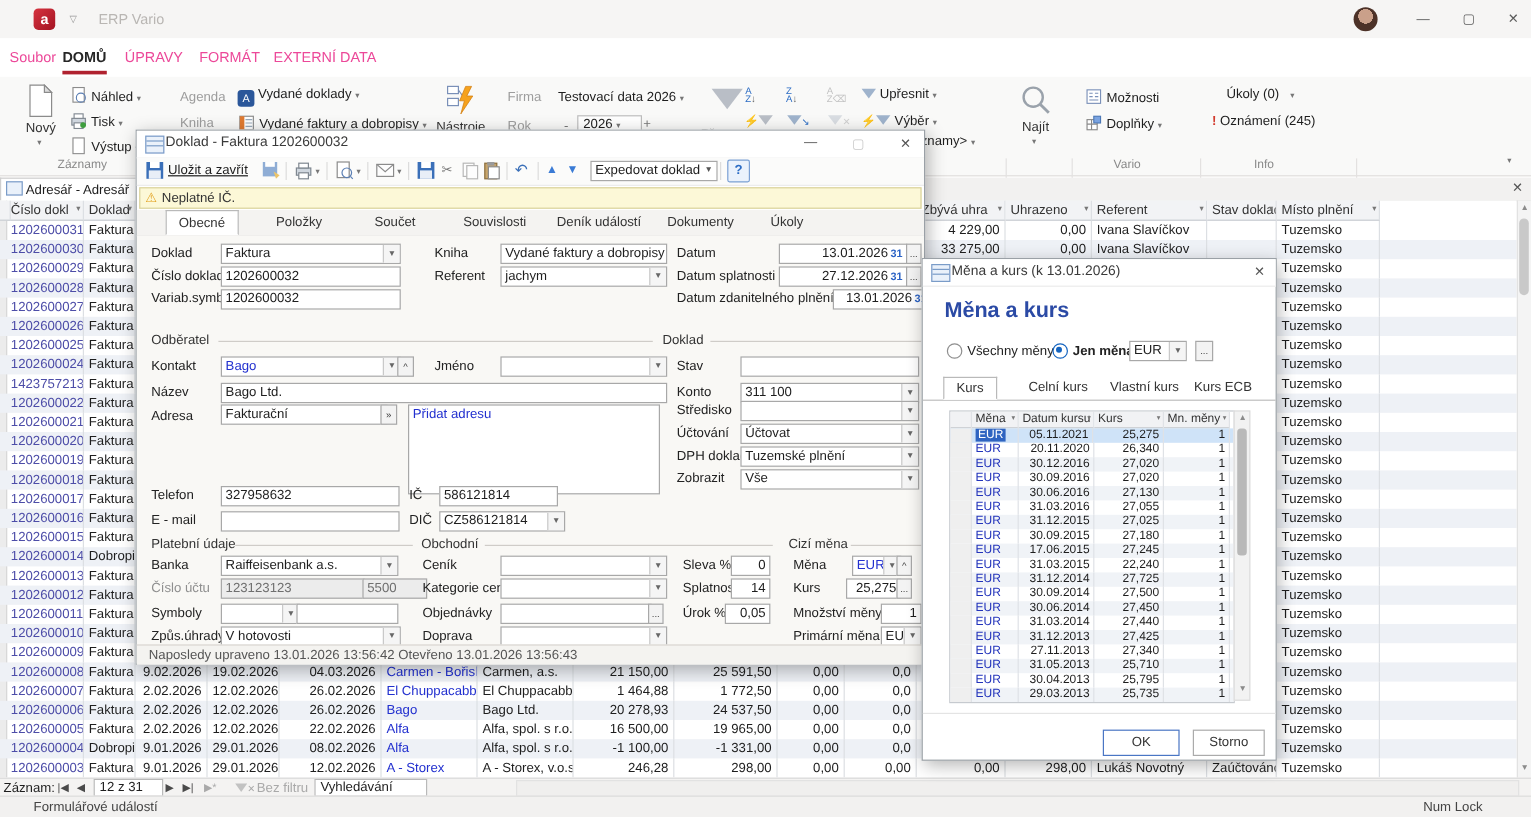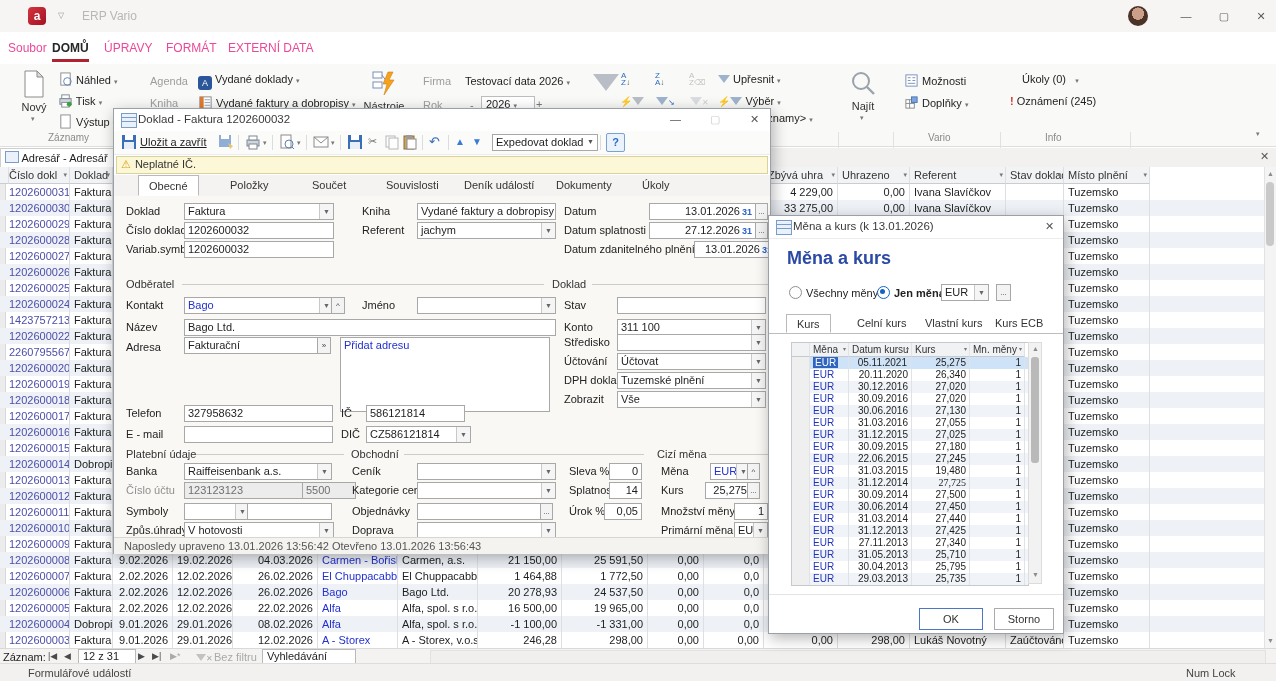--- a/index.html
+++ b/index.html
@@ -433,21 +433,21 @@
         <div class="gcell ra" style="left: 562px; width: 86px; top: 0px; height: 16px; line-height: 16px;"></div>
         <div class="gcell ra" style="left: 648px; width: 56px; top: 0px; height: 16px; line-height: 16px;"></div>
         <div class="gcell ra" style="left: 704px; width: 60px; top: 0px; height: 16px; line-height: 16px;"></div>
         <div class="gcell ra" style="left: 764px; width: 74px; top: 0px; height: 16px; line-height: 16px;"></div>
         <div class="gcell ra" style="left: 838px; width: 72px; top: 0px; height: 16px; line-height: 16px;"></div>
         <div class="gcell" style="left: 910px; width: 96px; top: 0px; height: 16px; line-height: 16px;"></div>
         <div class="gcell" style="left: 1006px; width: 58px; top: 0px; height: 16px; line-height: 16px;"></div>
         <div class="gcell" style="left: 1064px; width: 86px; top: 0px; height: 16px; line-height: 16px;">Tuzemsko</div>
       </div>
       <div class="grow" style="top: 177px;">
-        <div class="gcell cnum" style="left: 5px; width: 65px; top: 0px; height: 16px; line-height: 16px;">2260795567</div>
+        <div class="gcell cnum" style="left: 5px; width: 65px; top: 0px; height: 16px; line-height: 16px;">1202600021</div>
         <div class="gcell" style="left: 70px; width: 43px; top: 0px; height: 16px; line-height: 16px;">Faktura</div>
         <div class="gcell ra" style="left: 113px; width: 60px; top: 0px; height: 16px; line-height: 16px;"></div>
         <div class="gcell ra" style="left: 173px; width: 60px; top: 0px; height: 16px; line-height: 16px;"></div>
         <div class="gcell ra" style="left: 233px; width: 85px; top: 0px; height: 16px; line-height: 16px;"></div>
         <div class="gcell clink" style="left: 318px; width: 80px; top: 0px; height: 16px; line-height: 16px;"></div>
         <div class="gcell" style="left: 398px; width: 80px; top: 0px; height: 16px; line-height: 16px;"></div>
         <div class="gcell ra" style="left: 478px; width: 84px; top: 0px; height: 16px; line-height: 16px;"></div>
         <div class="gcell ra" style="left: 562px; width: 86px; top: 0px; height: 16px; line-height: 16px;"></div>
         <div class="gcell ra" style="left: 648px; width: 56px; top: 0px; height: 16px; line-height: 16px;"></div>
         <div class="gcell ra" style="left: 704px; width: 60px; top: 0px; height: 16px; line-height: 16px;"></div>
@@ -1104,36 +1104,36 @@
         <div class="krow" style="top: 98px;">
           <div class="kcell" style="left: 0px; width: 18px; background: rgb(239, 239, 239);"></div>
           <div class="kcell" style="left: 18px; width: 39px;"><span style="color: rgb(34, 51, 187);">EUR</span></div>
           <div class="kcell ra" style="left: 57px; width: 63px;">30.09.2015</div>
           <div class="kcell ra" style="left: 120px; width: 58px;">27,180</div>
           <div class="kcell ra" style="left: 178px; width: 55px;">1</div>
         </div>
         <div class="krow alt" style="top: 110px;">
           <div class="kcell" style="left: 0px; width: 18px; background: rgb(239, 239, 239);"></div>
           <div class="kcell" style="left: 18px; width: 39px;"><span style="color: rgb(34, 51, 187);">EUR</span></div>
-          <div class="kcell ra" style="left: 57px; width: 63px;">22.06.2015</div>
+          <div class="kcell ra" style="left: 57px; width: 63px;">17.06.2015</div>
           <div class="kcell ra" style="left: 120px; width: 58px;">27,245</div>
           <div class="kcell ra" style="left: 178px; width: 55px;">1</div>
         </div>
         <div class="krow" style="top: 122px;">
           <div class="kcell" style="left: 0px; width: 18px; background: rgb(239, 239, 239);"></div>
           <div class="kcell" style="left: 18px; width: 39px;"><span style="color: rgb(34, 51, 187);">EUR</span></div>
           <div class="kcell ra" style="left: 57px; width: 63px;">31.03.2015</div>
-          <div class="kcell ra" style="left: 120px; width: 58px;">19,480</div>
+          <div class="kcell ra" style="left: 120px; width: 58px;">22,240</div>
           <div class="kcell ra" style="left: 178px; width: 55px;">1</div>
         </div>
         <div class="krow alt" style="top: 134px;">
           <div class="kcell" style="left: 0px; width: 18px; background: rgb(239, 239, 239);"></div>
           <div class="kcell" style="left: 18px; width: 39px;"><span style="color: rgb(34, 51, 187);">EUR</span></div>
           <div class="kcell ra" style="left: 57px; width: 63px;">31.12.2014</div>
-          <div class="kcell ra" style="left: 120px; width: 58px; font-family: Liberation Serif, serif;">27,725</div>
+          <div class="kcell ra" style="left: 120px; width: 58px;">27,725</div>
           <div class="kcell ra" style="left: 178px; width: 55px;">1</div>
         </div>
         <div class="krow" style="top: 146px;">
           <div class="kcell" style="left: 0px; width: 18px; background: rgb(239, 239, 239);"></div>
           <div class="kcell" style="left: 18px; width: 39px;"><span style="color: rgb(34, 51, 187);">EUR</span></div>
           <div class="kcell ra" style="left: 57px; width: 63px;">30.09.2014</div>
           <div class="kcell ra" style="left: 120px; width: 58px;">27,500</div>
           <div class="kcell ra" style="left: 178px; width: 55px;">1</div>
         </div>
         <div class="krow alt" style="top: 158px;">

